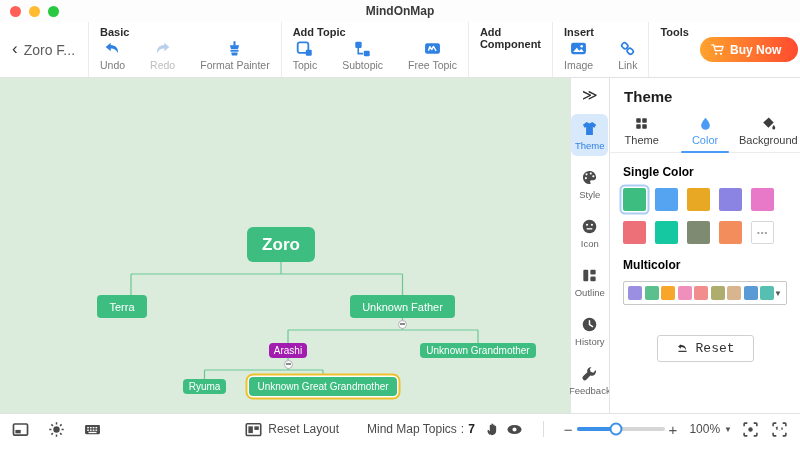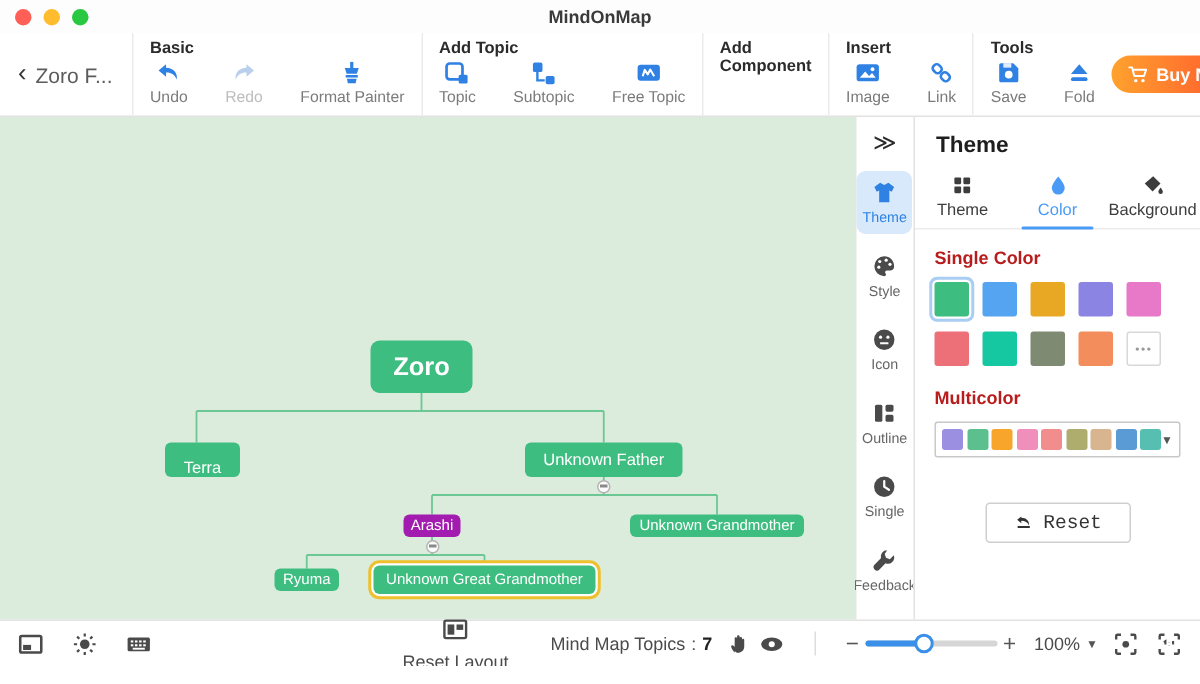--- a/index.html
+++ b/index.html
@@ -58,40 +58,40 @@
   .panel-title { font-size:15px; font-weight:700; color:#1e1e1e; padding:10px 14px 8px; }
   .panel-tabs { display:flex; border-bottom:1px solid #ececec; }
   .ptab { flex:1; display:flex; flex-direction:column; align-items:center; padding:3px 0 6px; cursor:pointer; position:relative; }
   .ptab .picon { width:15px; height:15px; color:#3d3d3d; }
   .ptab .picon svg { width:100%; height:100%; display:block; }
   .ptab .plabel { font-size:11px; color:#3d3d3d; margin-top:3px; }
   .ptab.active .picon { color:#4a9bf5; }
   .ptab.active .plabel { color:#4a9bf5; }
   .ptab.active::after { content:""; position:absolute; bottom:-1px; left:8px; right:8px; height:2.5px; background:#4a9bf5; border-radius:2px; }
   .panel-body { padding:12px 13px; }
-  .section-label { font-size:12px; font-weight:700; color:#b91c1c; margin-bottom:9px; }
+  .section-label { font-size:12px; font-weight:700; color:#000000; margin-bottom:9px; }
   .swatch-grid { display:grid; grid-template-columns:repeat(5,23px); gap:10px 9px; margin-bottom:14px; }
   .swatch { width:23px; height:23px; border-radius:2px; cursor:pointer; }
   .swatch.selected { box-shadow:0 0 0 1.5px #fff, 0 0 0 3.5px #aacdf4; }
   .swatch.more { background:#fff; border:1px solid #d8d8d8; color:#9a9a9a; font-size:8px; letter-spacing:1px; display:flex; align-items:center; justify-content:center; }
   .multi-select { display:flex; align-items:center; border:1px solid #c8c8c8; border-radius:2px; height:24px; padding:0 4px; cursor:pointer; background:#fff; }
   .multi-swatches { display:flex; gap:2.5px; }
   .multi-swatches span { width:14px; height:14px; border-radius:2px; display:block; }
   .multi-caret { margin-left:auto; font-size:8px; color:#555; }
   .reset-row { display:flex; justify-content:center; margin-top:30px; }
   .reset-btn { display:flex; align-items:center; gap:7px; background:#fff; border:1px solid #cfcfcf; border-radius:3px; padding:5px 18px; font-size:13px; color:#333; cursor:pointer;font-family:Liberation Mono, monospace; }
   .reset-btn svg { width:13px; height:13px; color:#333; }
 
   
   .statusbar { position:absolute; left:0; right:0; bottom:0; height:31px; background:#fff; border-top:1px solid #e2e2e2; display:flex; align-items:center; padding:0 12px; font-size:12px; color:#4b4b4b; }
   .sb-icon { width:17px; height:17px; color:#4a4a4a; cursor:pointer; flex:none; }
   .sb-icon svg { width:100%; height:100%; display:block; }
   .sb-left { display:flex; gap:19px; align-items:center; }
   .sb-cluster { display:flex; align-items:center; gap:6px; }
-  .sb-reset { margin-left:auto; cursor:pointer;flex-direction:column; }
+  .sb-reset { margin-left:auto; cursor:pointer; }
   .sb-topics { margin-left:28px; gap:4px; }
   .sb-topics .count { font-weight:700; color:#222; margin-right:6px; }
   .sb-divider { width:1px; height:16px; background:#ddd; margin:0 16px 0 20px; }
   .zoom-minus,.zoom-plus { font-size:15px; color:#555; cursor:pointer; padding:0 4px; }
   .zoom-slider { position:relative; width:88px; height:4px; background:#d6d6d6; border-radius:2px; cursor:pointer; }
   .zoom-fill { position:absolute; left:0; top:0; bottom:0; width:45%; background:#3a8fe8; border-radius:2px; }
   .zoom-handle { position:absolute; left:45%; top:50%; transform:translate(-50%,-50%); width:13px; height:13px; background:#fff; border:2px solid #3a8fe8; border-radius:50%; }
   .zoom-pct { margin-left:8px; }
   .zoom-caret { font-size:8px; color:#555; margin:0 10px 0 4px; cursor:pointer; }
 </style>
@@ -206,41 +206,20 @@
                     <rect x="8.8" y="5.6" width="5.6" height="4.8" rx="2"></rect>
                   </g>
                 </svg>
               </span>
               <span class="tlabel">Link</span>
             </div>
           </div>
         </div>
         <div class="tb-group">
           <div class="tb-group-label">Tools</div>
-          <div class="tb-items">
-            <div class="tb-item">
-              <span class="ticon">
-                <svg viewBox="0 0 16 16">
-                  <path d="M2 3.2c0-.7.5-1.2 1.2-1.2h7.6L14 5.2v7.6c0 .7-.5 1.2-1.2 1.2H3.2c-.7 0-1.2-.5-1.2-1.2V3.2z" fill="currentColor"></path>
-                  <circle cx="8" cy="9.2" r="2.4" fill="#fff"></circle>
-                  <rect x="4.6" y="2" width="5" height="2.8" fill="#fff" opacity=".85"></rect>
-                </svg>
-              </span>
-              <span class="tlabel">Save</span>
-            </div>
-            <div class="tb-item">
-              <span class="ticon">
-                <svg viewBox="0 0 16 16" fill="currentColor">
-                  <path d="M8 2.6l5.2 6.2H2.8z"></path>
-                  <rect x="2.8" y="10.8" width="10.4" height="2.4" rx="1.2"></rect>
-                </svg>
-              </span>
-              <span class="tlabel">Fold</span>
-            </div>
-          </div>
         </div>
       </div>
     <div class="tb-right">
       <button class="buy-btn">
         <span class="cart">
           <svg viewBox="0 0 16 16">
               <path d="M1 2.2h2.1l1.7 6.6h7.4l1.6-4.8H4.4" fill="none" stroke="#fff" stroke-width="1.5" stroke-linecap="round" stroke-linejoin="round"></path>
               <circle cx="5.9" cy="12.3" r="1.3" fill="#fff"></circle>
               <circle cx="11.4" cy="12.3" r="1.3" fill="#fff"></circle>
             </svg>
@@ -253,21 +232,21 @@
   </div>
 
   <div class="main">
     <div class="canvas" id="canvas">
         <svg width="591" height="347" class="wires">
           <path d="M281 184 V196 M131 196 H402.5 M131 196 V217 M402.5 196 V217 M402.5 240 V252 M288 252 H478 M288 252 V265 M478 252 V265 M288 280 V292 M204.5 292 H323 M204.5 292 V301 M323 292 V299 " fill="none" stroke="#6cc795" stroke-width="1.2"></path>
         </svg>
         <div class="node root" style="left: 247px; top: 149px; width: 68px; height: 35px; font-size: 17px; background: rgb(62, 189, 128);">
           <span>Zoro</span>
         </div>
-        <div class="node" style="left: 110px; top: 217px; width: 50px; height: 23px; font-size: 11px; background: rgb(62, 189, 128); align-items: flex-end;">
+        <div class="node" style="left: 97px; top: 217px; width: 50px; height: 23px; font-size: 11px; background: rgb(62, 189, 128);">
           <span>Terra</span>
         </div>
         <div class="node" style="left: 350px; top: 217px; width: 105px; height: 23px; font-size: 11px; background: rgb(62, 189, 128);">
           <span>Unknown Father</span>
         </div>
         <div class="collapse-badge" style="left: 398px; top: 241.5px;"></div>
         <div class="node" style="left: 269px; top: 265px; width: 38px; height: 15px; font-size: 10px; background: #a21caf;">
           <span>Arashi</span>
         </div>
         <div class="collapse-badge" style="left: 283.5px; top: 281.5px;"></div>
@@ -326,21 +305,21 @@
             </span>
             <span class="slabel">Outline</span>
           </div>
           <div class="strip-item">
             <span class="sicon">
               <svg viewBox="0 0 16 16">
                 <circle cx="8" cy="8" r="6.4" fill="currentColor"></circle>
                 <path d="M8 4.4V8l2.9 1.9" fill="none" stroke="#fff" stroke-width="1.4" stroke-linecap="round"></path>
               </svg>
             </span>
-            <span class="slabel">Single</span>
+            <span class="slabel">History</span>
           </div>
           <div class="strip-item">
             <span class="sicon">
               <svg viewBox="0 0 16 16" fill="currentColor">
                 <path d="M9.8 1.8a4 4 0 00-3.9 5L2 10.7A2.1 2.1 0 105 13.8l3.8-3.9a4 4 0 005.2-5.1l-2.5 2.5-2.4-.9-.8-2.4z"></path>
               </svg>
             </span>
             <span class="slabel">Feedback</span>
           </div>
         </div>

